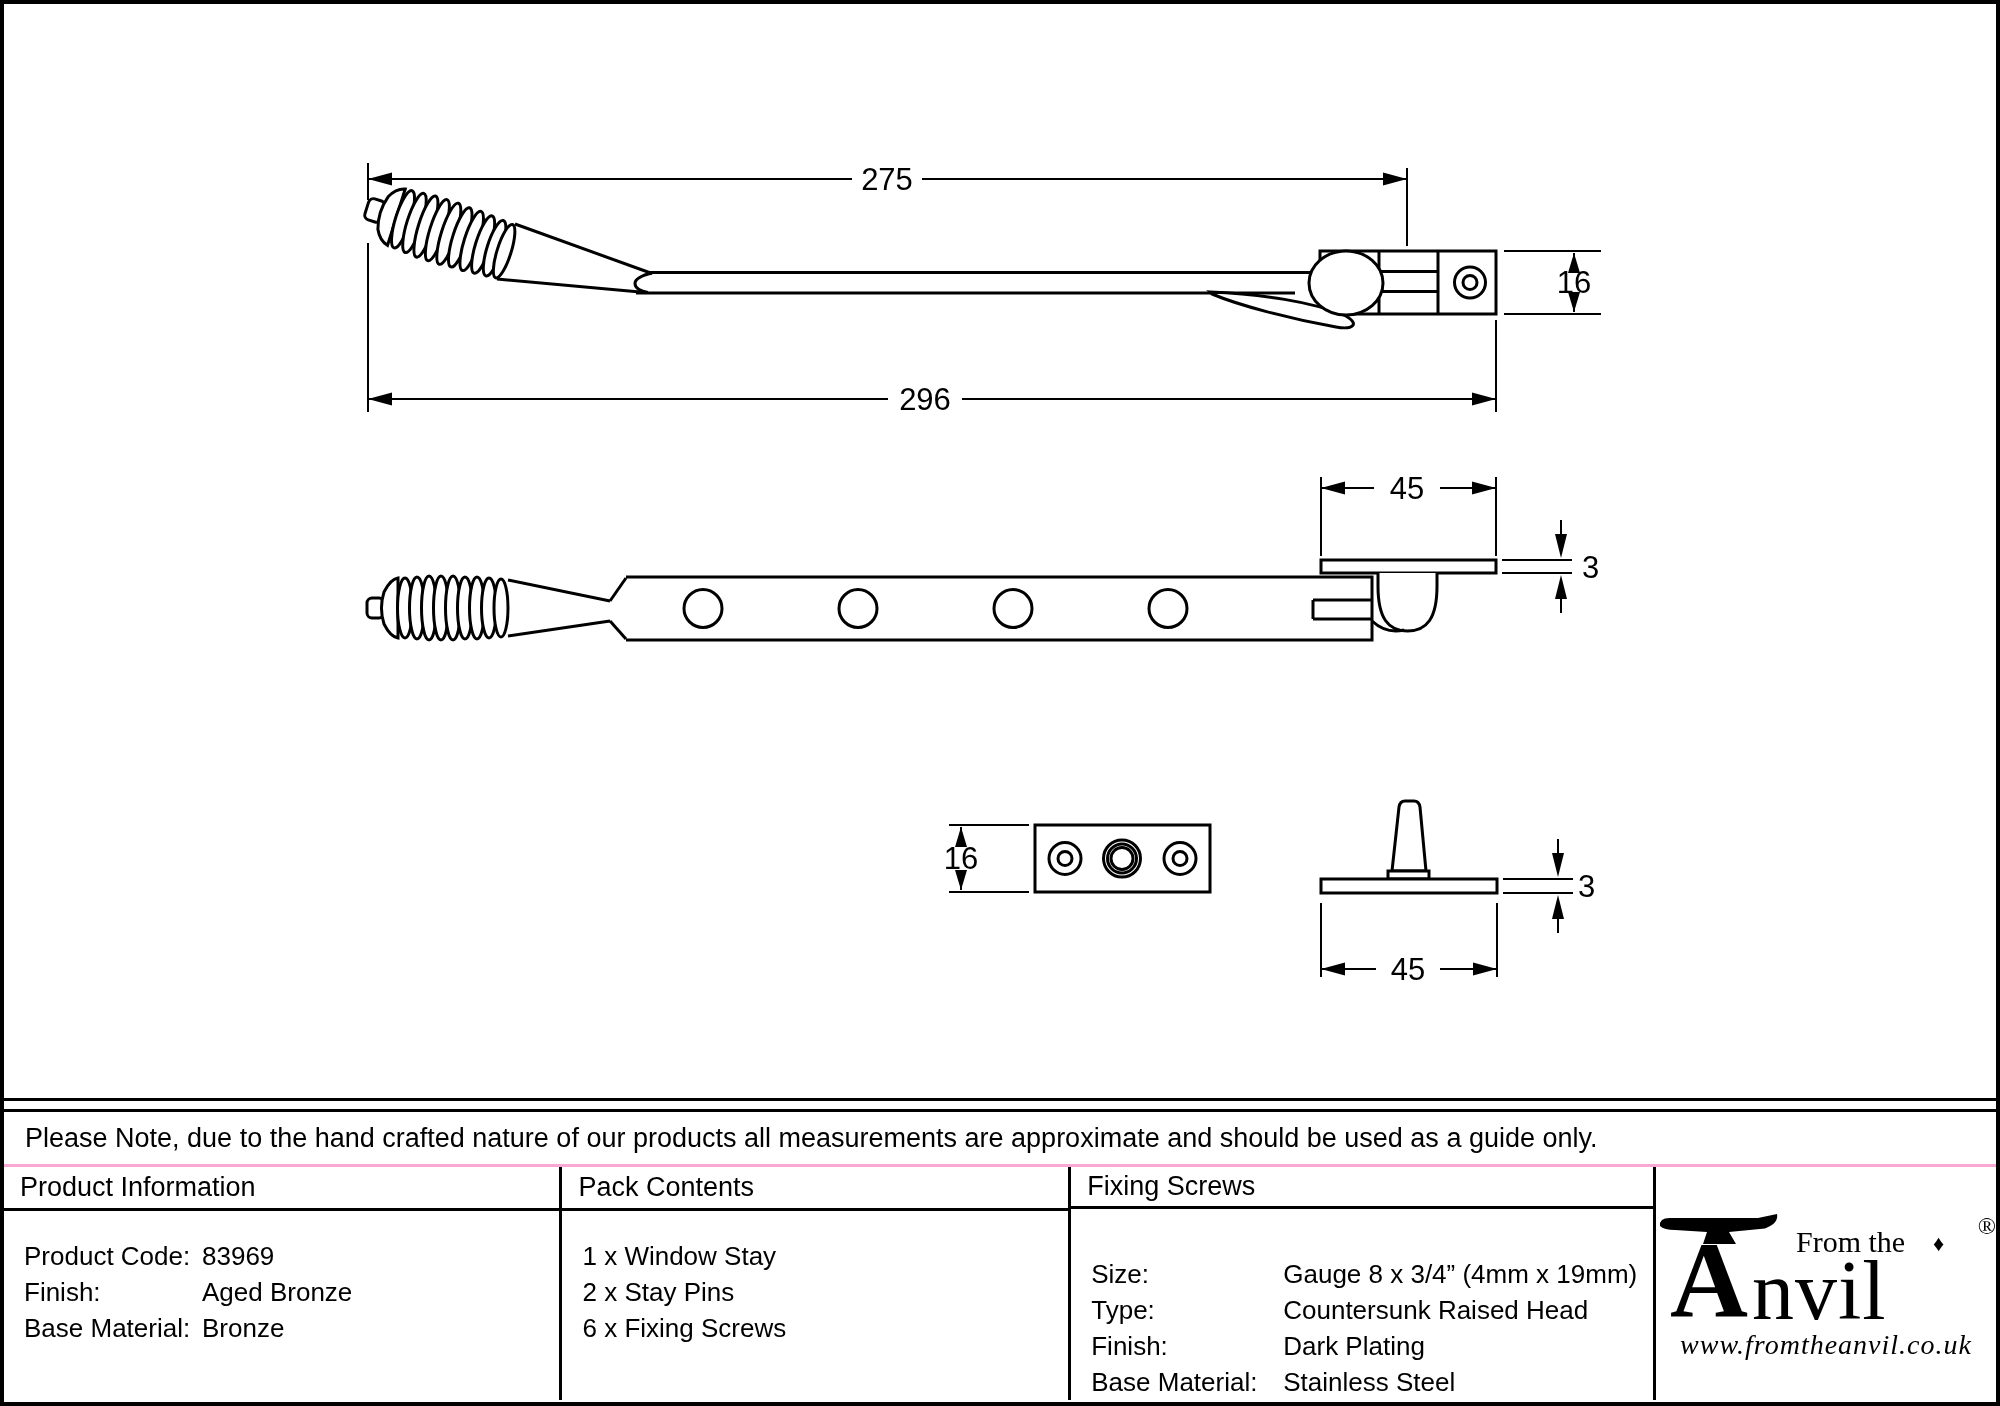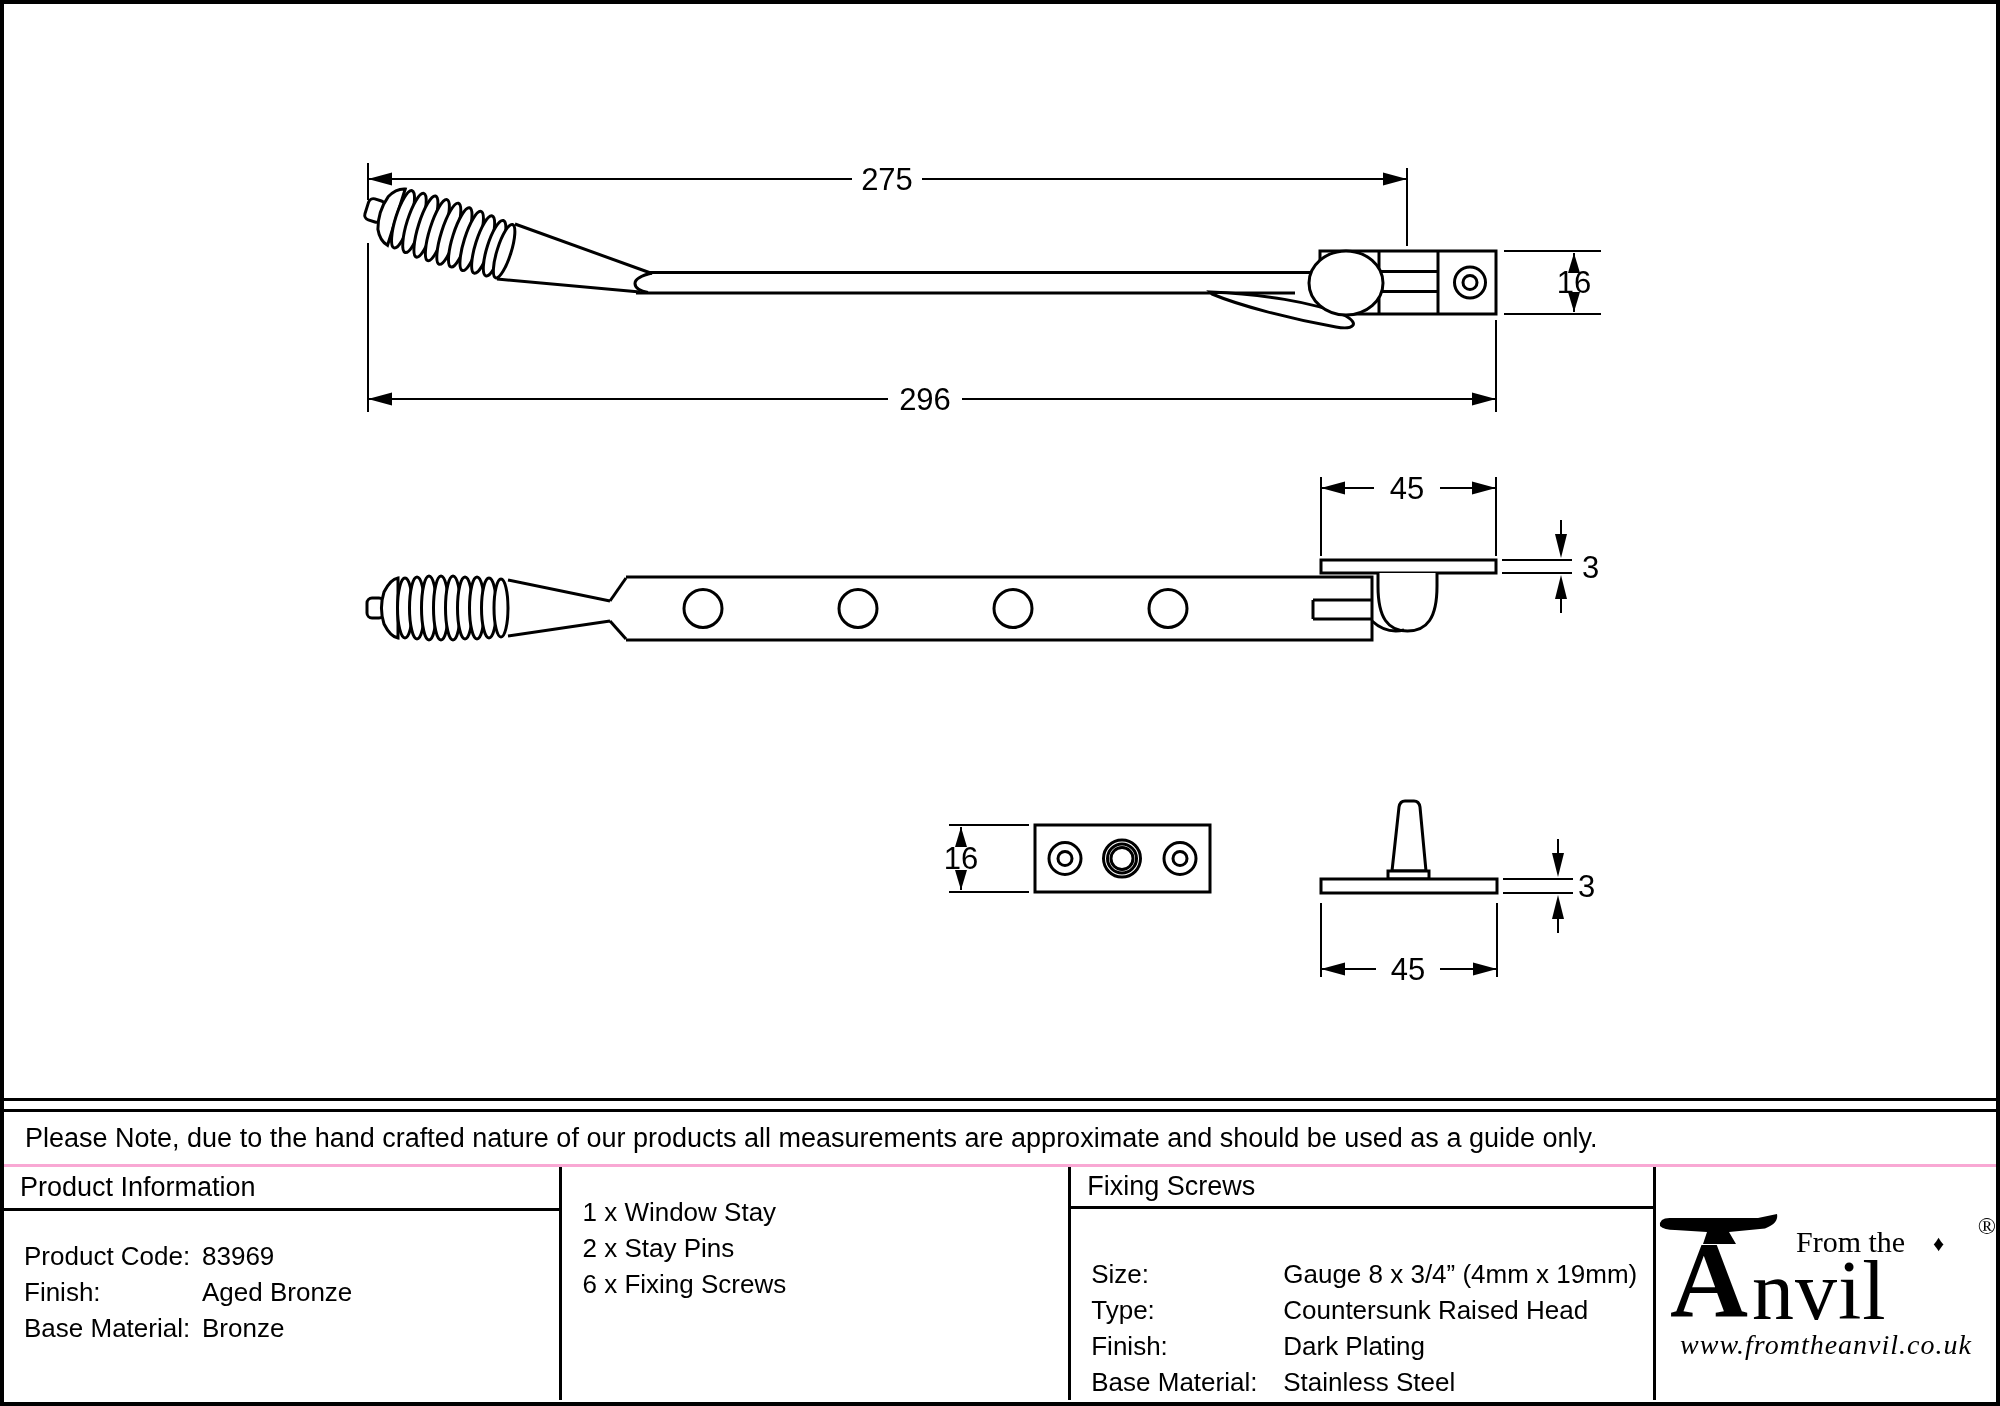--- a/index.html
+++ b/index.html
@@ -301,20 +301,21 @@
           <span class="spec-value">Aged Bronze</span>
         </div>
         <div class="spec-row">
           <span class="spec-label">Base Material:</span>
           <span class="spec-value">Bronze</span>
         </div>
       </div>
     </div>
 
     <div class="col col-pack">
+      <div class="cell-header">Pack Contents</div>
       <div class="cell-body">
         <div class="pack-item">1 x Window Stay</div>
         <div class="pack-item">2 x Stay Pins</div>
         <div class="pack-item">6 x Fixing Screws</div>
       </div>
     </div>
 
     <div class="col col-screws">
       <div class="cell-header">Fixing Screws</div>
       <div class="cell-body">

